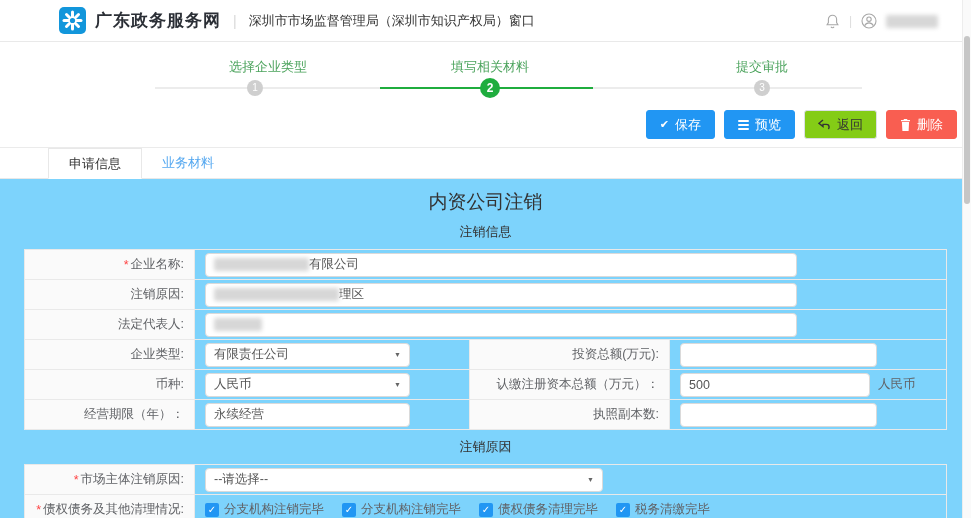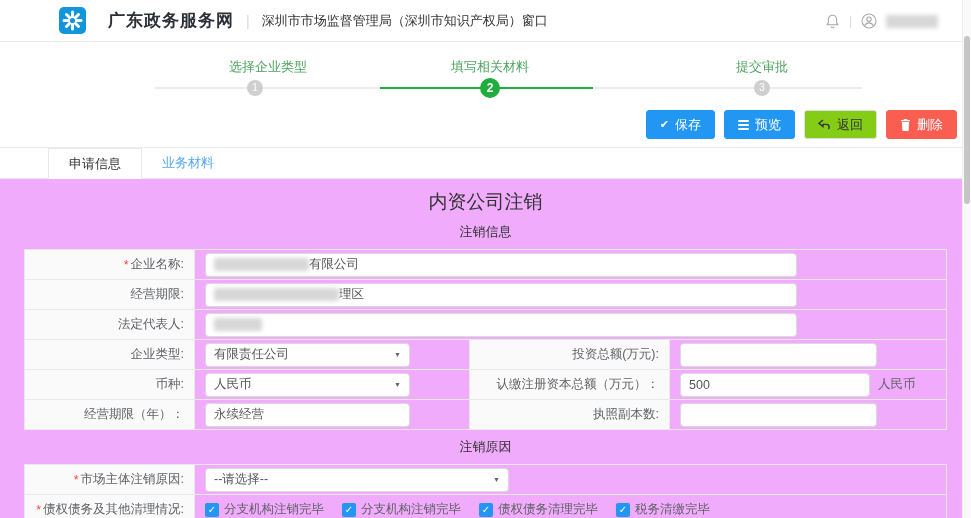--- a/index.html
+++ b/index.html
@@ -7,21 +7,21 @@
   .page { position:relative; width:971px; height:518px; background:#fff; overflow:hidden; }
 
   
   .topcard { position:absolute; left:655px; top:-18px; width:250px; height:22px;
     border:1px solid #ededed; border-radius:6px; box-shadow:0 2px 5px rgba(0,0,0,.07); background:#fff; }
 
   
   .header { position:absolute; left:0; top:0; width:100%; height:42px; background:#fff;
     border-bottom:1px solid #e9e9e9; display:flex; align-items:center; }
   .logo { margin-left:59px; width:27px; height:27px; flex:0 0 auto; }
-  .brand { margin-left:22px; font-size:17px; font-weight:bold; color:#2b2f36; letter-spacing:1px; }
+  .brand { margin-left:9px; font-size:17px; font-weight:bold; color:#2b2f36; letter-spacing:1px; }
   .hdr-divider { margin:0 12px; color:#d8d8d8; font-size:14px; }
   .win-title { font-size:13px; font-weight:normal; color:#333; }
   .hdr-right { position:absolute; right:33px; top:0; height:42px; display:flex; align-items:center; gap:9px; color:#bbb; }
   .redact { display:inline-block; background:#d7d7d7; border-radius:2px; filter:blur(2px); vertical-align:middle; }
   .r-user { width:52px; height:13px; }
 
   
   .stepper { position:absolute; left:0; top:42px; width:100%; height:68px; }
   .step-label { position:absolute; top:16px; width:160px; text-align:center; font-size:13px; color:#4ba35c; }
   .sl1 { left:188px; } .sl2 { left:410px; } .sl3 { left:682px; }
@@ -44,40 +44,40 @@
   .list-icon i { display:block; width:11px; height:2px; background:#fff; border-radius:1px; }
 
   
   .tabstrip { position:absolute; left:0; top:148px; width:100%; height:31px; border-bottom:1px solid #e8e8e8;
     display:flex; align-items:stretch; padding-left:48px; }
   .tab { font-size:13px; display:flex; align-items:center; padding:12px 20px; }
   .tab-active { background:#fff; border:1px solid #e8e8e8; border-bottom:1px solid #fff; margin-bottom:-1px; color:#333; }
   .tab-link { color:#55a8f0; cursor:pointer; }
 
   
-  .content { position:absolute; left:0; top:179px; width:100%; bottom:0; background:#f0abfc; }
+  .content { position:absolute; left:0; top:179px; width:100%; bottom:0; background:#7dd3fc; }
   .page-title { margin-top:10px; text-align:center; font-size:19px; font-weight:normal; color:#333; }
   .section-heading { text-align:center; font-size:13px; color:#333; margin-top:8px; }
 
   .ftable { width:923px; margin:8px auto 0; border:1px solid #e9e9e9; border-bottom:none; }
   .frow { display:grid; grid-template-columns:170px 275px 200px 278px; height:30px; border-bottom:1px solid #e9e9e9; }
   .lcell { background:#fafafa; display:flex; align-items:center; justify-content:flex-end;
     padding-right:10px; font-size:12.5px; color:#606266; border-right:1px solid #e9e9e9; }
   .icell { display:flex; align-items:center; padding-left:10px; gap:8px; }
   .span3 { grid-column:2 / 5; }
   .brd { border-right:1px solid #e9e9e9; }
   .req { color:#f44; margin-right:2px; }
 
   .ibox, input.ibox { height:24px; border:1px solid #dadada; border-radius:4px; background:#fff;
     font-size:12.5px; color:#555; padding:0 8px; outline:none;
     font-family:"Liberation Sans","DejaVu Sans",sans-serif; }
   div.ibox { display:flex; align-items:center; }
   .sel { display:flex; align-items:center; justify-content:space-between; }
   .sel .arrow { font-size:7px; color:#666; margin-left:6px; }
-  .w545 { width:592px; } .w205 { width:205px; } .w197 { width:197px; } .w190 { width:190px; } .w330 { width:304px; }
+  .w545 { width:592px; } .w205 { width:205px; } .w197 { width:197px; } .w190 { width:190px; } .w330 { width:398px; }
   .suffix { font-size:12.5px; color:#606266; }
   .r-name { width:95px; height:13px; } .r-addr { width:125px; height:13px; } .r-rep { width:48px; height:13px; }
   .vis { font-size:12.5px; color:#555; }
 
   .cbrow { display:flex; align-items:center; gap:18px; padding-left:10px; }
   .cb { display:flex; align-items:center; gap:5px; font-size:12.5px; color:#606266; cursor:pointer; }
   .cbbox { width:14px; height:14px; background:#2196f3; border-radius:2px; color:#fff; font-size:10px;
     line-height:14px; text-align:center; flex:0 0 auto; }
 
   
@@ -177,21 +177,21 @@
         <div class="icell span3">
           <div class="ibox w545">
             <span class="redact r-name"></span>
             <span class="vis">有限公司</span>
           </div>
         </div>
       </div>
 
       <div class="frow">
         <div class="lcell">
-            <span>经营期限:</span>
+            <span>注销原因:</span>
           </div>
         <div class="icell span3">
           <div class="ibox w545">
             <span class="redact r-addr"></span>
             <span class="vis">理区</span>
           </div>
         </div>
       </div>
 
       <div class="frow">

